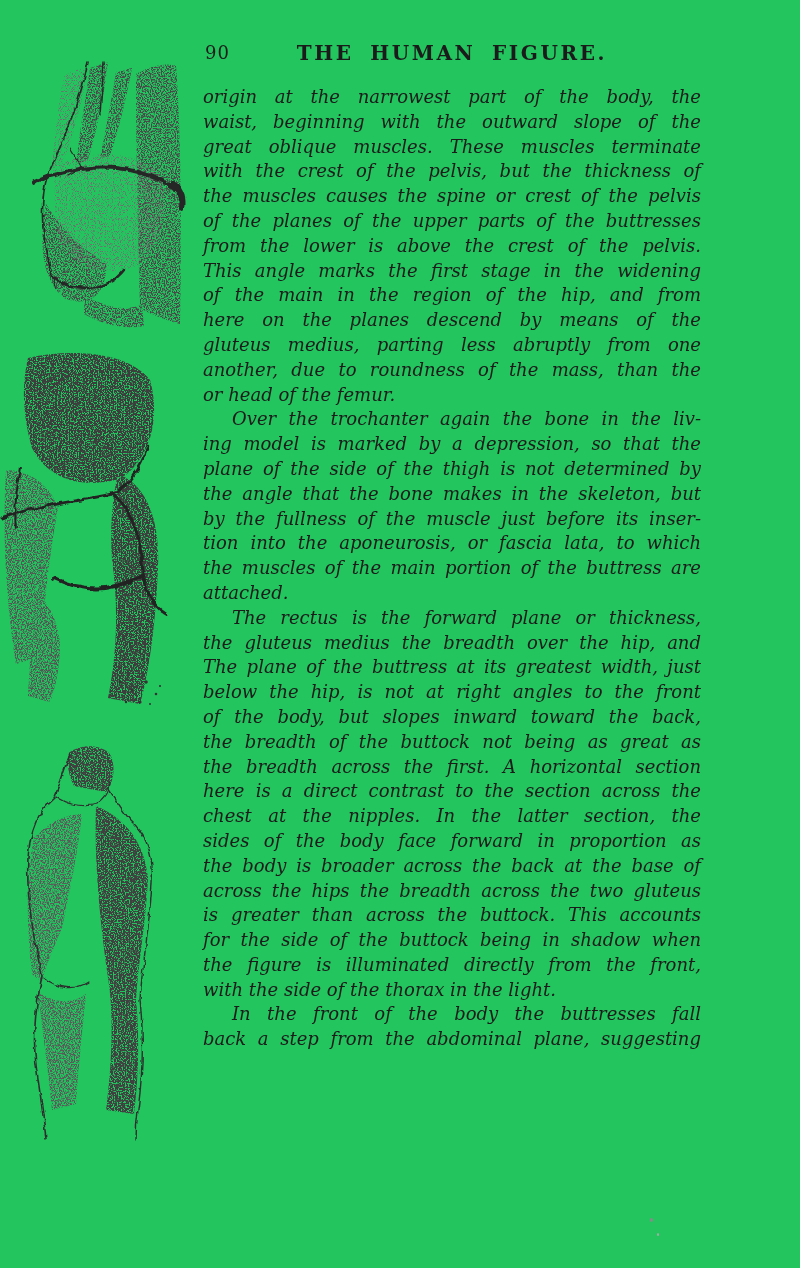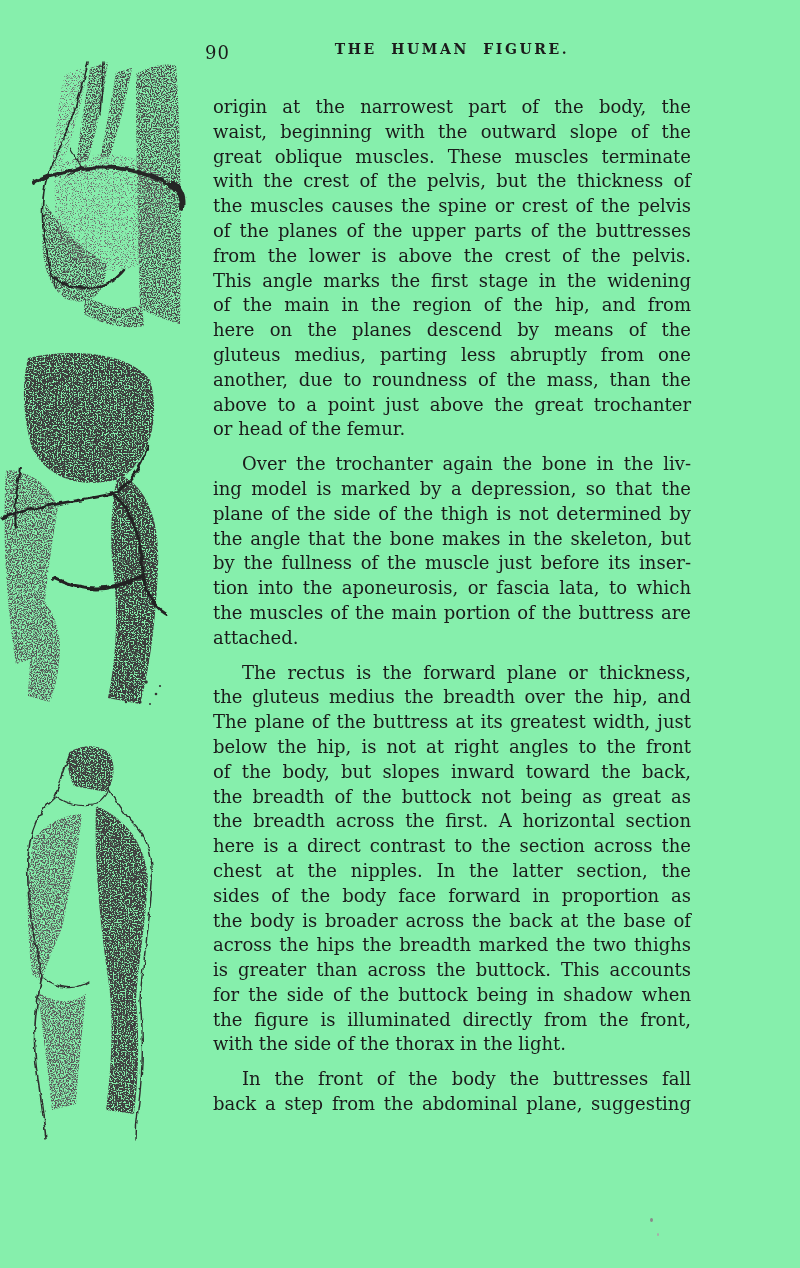--- a/index.html
+++ b/index.html
@@ -1,36 +1,36 @@
 <!DOCTYPE html>
 <html><head>
 <meta charset="utf-8">
 <style>
   html,body{margin:0;padding:0;}
   body{
     width:800px;height:1268px;background:#ffffff;
     font-family:"DejaVu Serif","Liberation Serif",serif;
     color:#1b1b1b;overflow:hidden;
   }
-  .page{position:relative;width:800px;height:1268px;background:#86efac;overflow:hidden;}
+  .page{position:relative;width:800px;height:1268px;background:#22c55e;overflow:hidden;}
 
   
   .header{position:absolute;left:203px;top:41px;width:498px;height:24px;}
   .pagenum{position:absolute;left:2px;top:1px;font-size:18px;letter-spacing:1px;}
   .runtitle{
     position:absolute;left:0;right:0;top:0;text-align:center;
-    font-size:14px;font-weight:bold;letter-spacing:2.6px;word-spacing:7px;
+    font-size:20px;font-weight:bold;letter-spacing:2.6px;word-spacing:7px;
   }
 
   
   .textcol{
     position:absolute;left:203px;top:85px;width:498px;
     font-size:18px;line-height:24.8px;font-weight:500;
   }
-  .para{margin:10px;padding:0;}
+  .para{margin:0;padding:0;font-style:italic;}
   .ln{text-align:justify;text-align-last:justify;min-height:24.8px;}
   .ln.end{text-align-last:left;}
   .ln.ind{text-indent:29px;}
 
   
   .fig{position:absolute;}
   .fig svg{display:block;}
 
   .speck{position:absolute;background:#8a8a8a;border-radius:50%;}
 </style>
@@ -149,21 +149,20 @@
       <div class="ln">great oblique muscles.  These muscles terminate</div>
       <div class="ln">with the crest of the pelvis, but the thickness of</div>
       <div class="ln">the muscles causes the spine or crest of the pelvis</div>
       <div class="ln">of the planes of the upper parts of the buttresses</div>
       <div class="ln">from the lower is above the crest of the pelvis.</div>
       <div class="ln">This angle marks the first stage in the widening</div>
       <div class="ln">of the main in the region of the hip, and from</div>
       <div class="ln">here on the planes descend by means of the</div>
       <div class="ln">gluteus medius, parting less abruptly from one</div>
       <div class="ln">another, due to roundness of the mass, than the</div>
-      <div class="ln">above to a point just above the great trochanter</div>
       <div class="ln end">or head of the femur.</div>
     </div>
 
     <div class="para">
       <div class="ln ind">Over the trochanter again the bone in the liv-</div>
       <div class="ln">ing model is marked by a depression, so that the</div>
       <div class="ln">plane of the side of the thigh is not determined by</div>
       <div class="ln">the angle that the bone makes in the skeleton, but</div>
       <div class="ln">by the fullness of the muscle just before its inser-</div>
       <div class="ln">tion into the aponeurosis, or fascia lata, to which</div>
@@ -176,21 +175,21 @@
       <div class="ln">the gluteus medius the breadth over the hip, and</div>
       <div class="ln">The plane of the buttress at its greatest width, just</div>
       <div class="ln">below the hip, is not at right angles to the front</div>
       <div class="ln">of the body, but slopes inward toward the back,</div>
       <div class="ln">the breadth of the buttock not being as great as</div>
       <div class="ln">the breadth across the first.  A horizontal section</div>
       <div class="ln">here is a direct contrast to the section across the</div>
       <div class="ln">chest at the nipples.  In the latter section, the</div>
       <div class="ln">sides of the body face forward in proportion as</div>
       <div class="ln">the body is broader across the back at the base of</div>
-      <div class="ln">across the hips the breadth marked the two thighs</div>
+      <div class="ln">across the hips the breadth across the two gluteus</div>
       <div class="ln">is greater than across the buttock.  This accounts</div>
       <div class="ln">for the side of the buttock being in shadow when</div>
       <div class="ln">the figure is illuminated directly from the front,</div>
       <div class="ln end">with the side of the thorax in the light.</div>
     </div>
 
     <div class="para">
       <div class="ln ind">In the front of the body the buttresses fall</div>
       <div class="ln">back a step from the abdominal plane, suggesting</div>
     </div>

